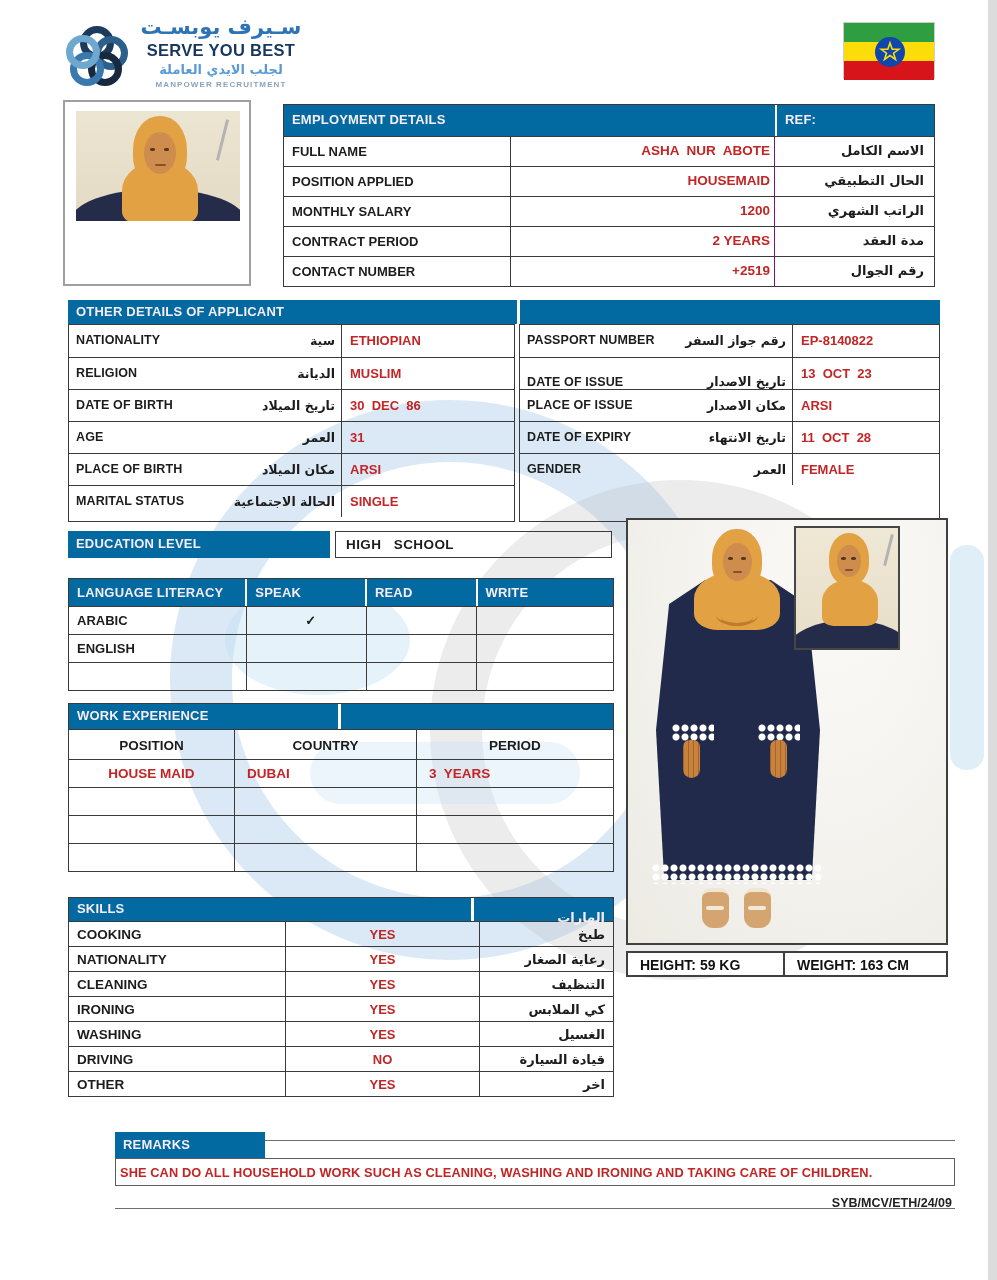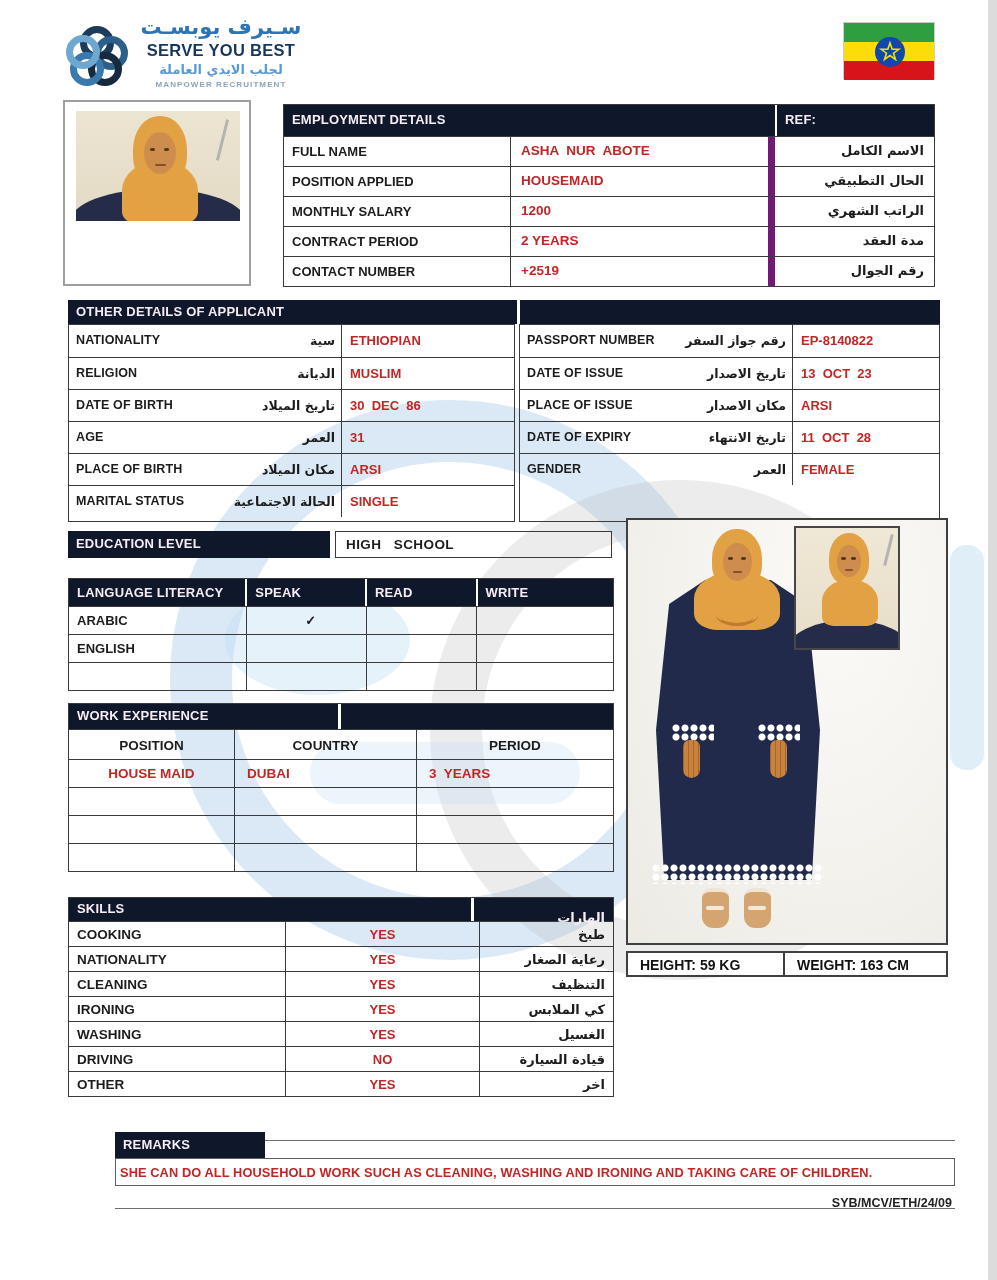--- a/index.html
+++ b/index.html
@@ -4,21 +4,21 @@
 <style>
   html,body{margin:0;padding:0;background:#ffffff;}
   *{box-sizing:border-box;}
   body{font-family:"Liberation Sans", sans-serif;}
   #page{position:relative;width:997px;height:1280px;background:#ffffff;overflow:hidden;}
   .abs{position:absolute;}
   .ar{font-family:"DejaVu Sans", sans-serif;direction:rtl;}
   .val{white-space:pre;}
   .red{color:#c22525;font-weight:700;}
   .blk{color:#1c1c1c;font-weight:700;}
-  .purple{background:#0f172a;color:#f6ecf4;font-weight:700;}
+  .purple{background:#0369a1;color:#f6ecf4;font-weight:700;}
   
   #watermark{position:absolute;inset:0;z-index:0;}
   .wm-ring1{position:absolute;left:170px;top:400px;width:560px;height:560px;border:62px solid rgba(168,203,230,0.42);border-radius:50%;}
   .wm-ring2{position:absolute;left:430px;top:480px;width:500px;height:500px;border:52px solid rgba(188,188,190,0.28);border-radius:50%;}
   .wm-blob1{position:absolute;left:225px;top:585px;width:185px;height:110px;background:rgba(190,220,242,0.38);border-radius:50%;}
   .wm-blob2{position:absolute;left:310px;top:742px;width:270px;height:62px;background:rgba(198,225,245,0.33);border-radius:40px;}
   .wm-bar-right{position:absolute;left:950px;top:545px;width:34px;height:225px;background:rgba(198,224,243,0.55);border-radius:16px;}
   .wm-edge{position:absolute;left:988px;top:0;width:9px;height:1280px;background:#dcdcdc;}
   #content{position:absolute;inset:0;z-index:1;}
   
@@ -52,21 +52,21 @@
   
   .hdr-txt{font-size:13px;letter-spacing:0.2px;}
   
   #emp{left:283px;top:104px;width:652px;height:183px;border:1px solid #3a3a3a;background:transparent;}
   .emp-hdr{position:relative;height:31px;display:flex;}
   .emp-hdr .h-left{width:491px;padding:7px 0 0 8px;}
   .emp-hdr .h-gap{width:2px;background:#ffffff;}
   .emp-hdr .h-right{flex:1;padding:7px 0 0 8px;}
   .emp-row{position:relative;height:30px;display:flex;border-top:1px solid #3a3a3a;}
   .emp-c1{width:227px;border-right:1px solid #3a3a3a;padding:7px 0 0 8px;font-size:13px;}
-  .emp-c2{width:264px;border-right:7px solid #701a75;padding:6px 16px 0 10px;font-size:13.5px;}
+  .emp-c2{width:264px;border-right:1px solid #701a75;padding:6px 4px 0 10px;font-size:13.5px;text-align:right;}
   .emp-c3{flex:1;padding:6px 10px 0 0;text-align:right;font-size:13px;font-weight:700;color:#1c1c1c;}
   
   #od-hdr{left:68px;top:300px;width:872px;height:24px;display:flex;}
   #od-hdr .h-left{width:449px;padding:4px 0 0 8px;}
   #od-hdr .h-gap{width:3px;background:#ffffff;}
   #od-hdr .h-right{flex:1;}
   .od-table{top:324px;height:198px;border:1px solid #3a3a3a;}
   .od-row{display:flex;height:32px;border-top:1px solid #3a3a3a;}
   .od-row:first-child{border-top:none;}
   .od-lab{display:flex;justify-content:space-between;border-right:1px solid #3a3a3a;padding:8px 6px 0 7px;font-size:12.5px;}
@@ -274,21 +274,21 @@
 
     <div class="abs od-table" style="left:519px;width:421px;">
       <div class="od-row">
         <div class="od-lab" style="width:273px;">
             <span class="en">PASSPORT NUMBER</span>
             <span class="ar">رقم جواز السفر</span>
           </div>
         <div class="od-val red val">EP-8140822</div>
       </div>
       <div class="od-row">
-        <div class="od-lab" style="width:273px;">
+        <div class="od-lab" style="width:273px;align-items:flex-end;">
             <span class="en">DATE OF ISSUE</span>
             <span class="ar">تاريخ الاصدار</span>
           </div>
         <div class="od-val red val">13  OCT  23</div>
       </div>
       <div class="od-row">
         <div class="od-lab" style="width:273px;">
             <span class="en">PLACE OF ISSUE</span>
             <span class="ar">مكان الاصدار</span>
           </div>

